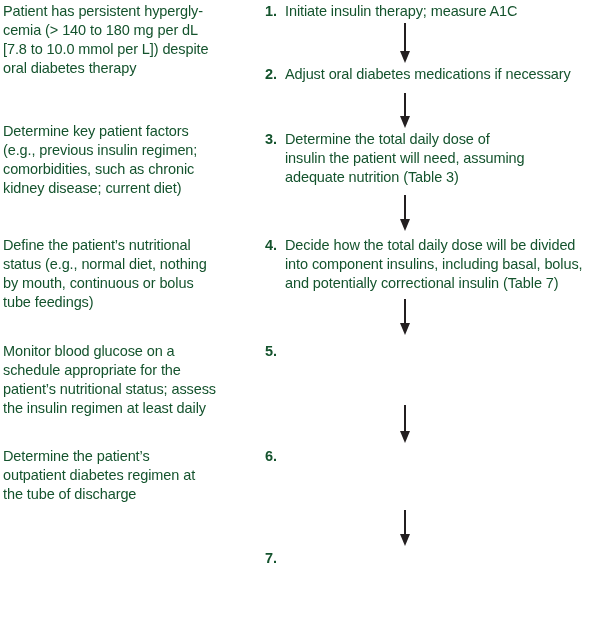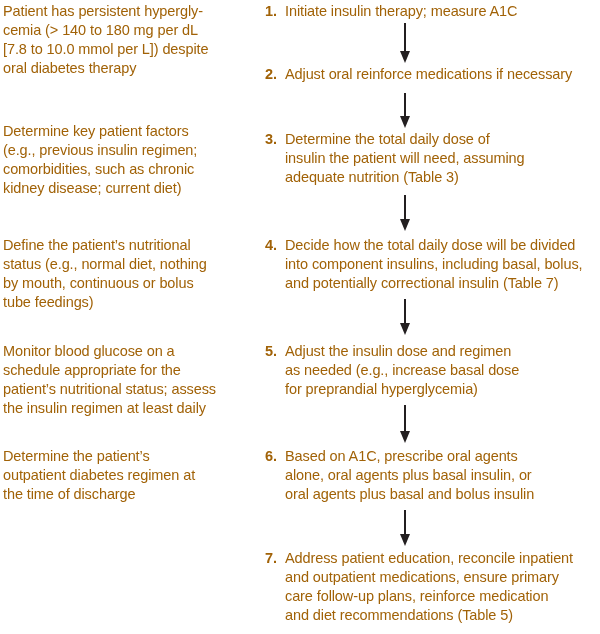--- a/index.html
+++ b/index.html
@@ -7,21 +7,21 @@
     padding: 0;
     background: #ffffff;
   }
   .canvas {
     position: relative;
     width: 600px;
     height: 634px;
     background: #ffffff;
     overflow: hidden;
     font-family: "Liberation Sans", sans-serif;
-    color: #a16207;
+    color: #14532d;
     font-size: 14.5px;
     line-height: 19px;
     letter-spacing: -0.1px;
     text-decoration: underline;
   }
   .note {
     position: absolute;
     left: 3px;
     width: 262px;
     white-space: pre-line;
@@ -78,35 +78,35 @@
   <div class="note" style="top:342px">Monitor blood glucose on a
 schedule appropriate for the
 patient’s nutritional status; assess
 the insulin regimen at least daily</div>
   <div class="note" style="top:236px">Define the patient’s nutritional
 status (e.g., normal diet, nothing
 by mouth, continuous or bolus
 tube feedings)</div>
   <div class="note" style="top:447px">Determine the patient’s
 outpatient diabetes regimen at
-the time of discharge</div>
+the tube of discharge</div>
 
   <div class="step" style="top:2px">
     <span class="num">1.</span>
     <span class="txt">Initiate insulin therapy; measure A1C</span>
   </div>
 
   <div class="arrow" style="top:23px">
     <div class="shaft" style="height:28px"></div>
     <div class="head"></div>
   </div>
 
   <div class="step" style="top:65px">
     <span class="num">2.</span>
-    <span class="txt">Adjust oral reinforce medications if necessary</span>
+    <span class="txt">Adjust oral diabetes medications if necessary</span>
   </div>
 
   <div class="arrow" style="top:93px">
     <div class="shaft" style="height:23px"></div>
     <div class="head"></div>
   </div>
 
   <div class="step" style="top:130px">
     <span class="num">3.</span>
     <span class="txt">Determine the total daily dose of
@@ -126,43 +126,33 @@
 and potentially correctional insulin (Table 7)</span>
   </div>
 
   <div class="arrow" style="top:299px">
     <div class="shaft" style="height:24px"></div>
     <div class="head"></div>
   </div>
 
   <div class="step" style="top:342px">
     <span class="num">5.</span>
-    <span class="txt">Adjust the insulin dose and regimen
-as needed (e.g., increase basal dose
-for preprandial hyperglycemia)</span>
   </div>
 
   <div class="arrow" style="top:405px">
     <div class="shaft" style="height:26px"></div>
     <div class="head"></div>
   </div>
 
   <div class="step" style="top:447px">
     <span class="num">6.</span>
-    <span class="txt">Based on A1C, prescribe oral agents
-alone, oral agents plus basal insulin, or
-oral agents plus basal and bolus insulin</span>
   </div>
 
   <div class="arrow" style="top:510px">
     <div class="shaft" style="height:24px"></div>
     <div class="head"></div>
   </div>
 
   <div class="step" style="top:549px">
     <span class="num">7.</span>
-    <span class="txt">Address patient education, reconcile inpatient
-and outpatient medications, ensure primary
-care follow-up plans, reinforce medication
-and diet recommendations (Table 5)</span>
   </div>
 
 </div>
 
 </body></html>

